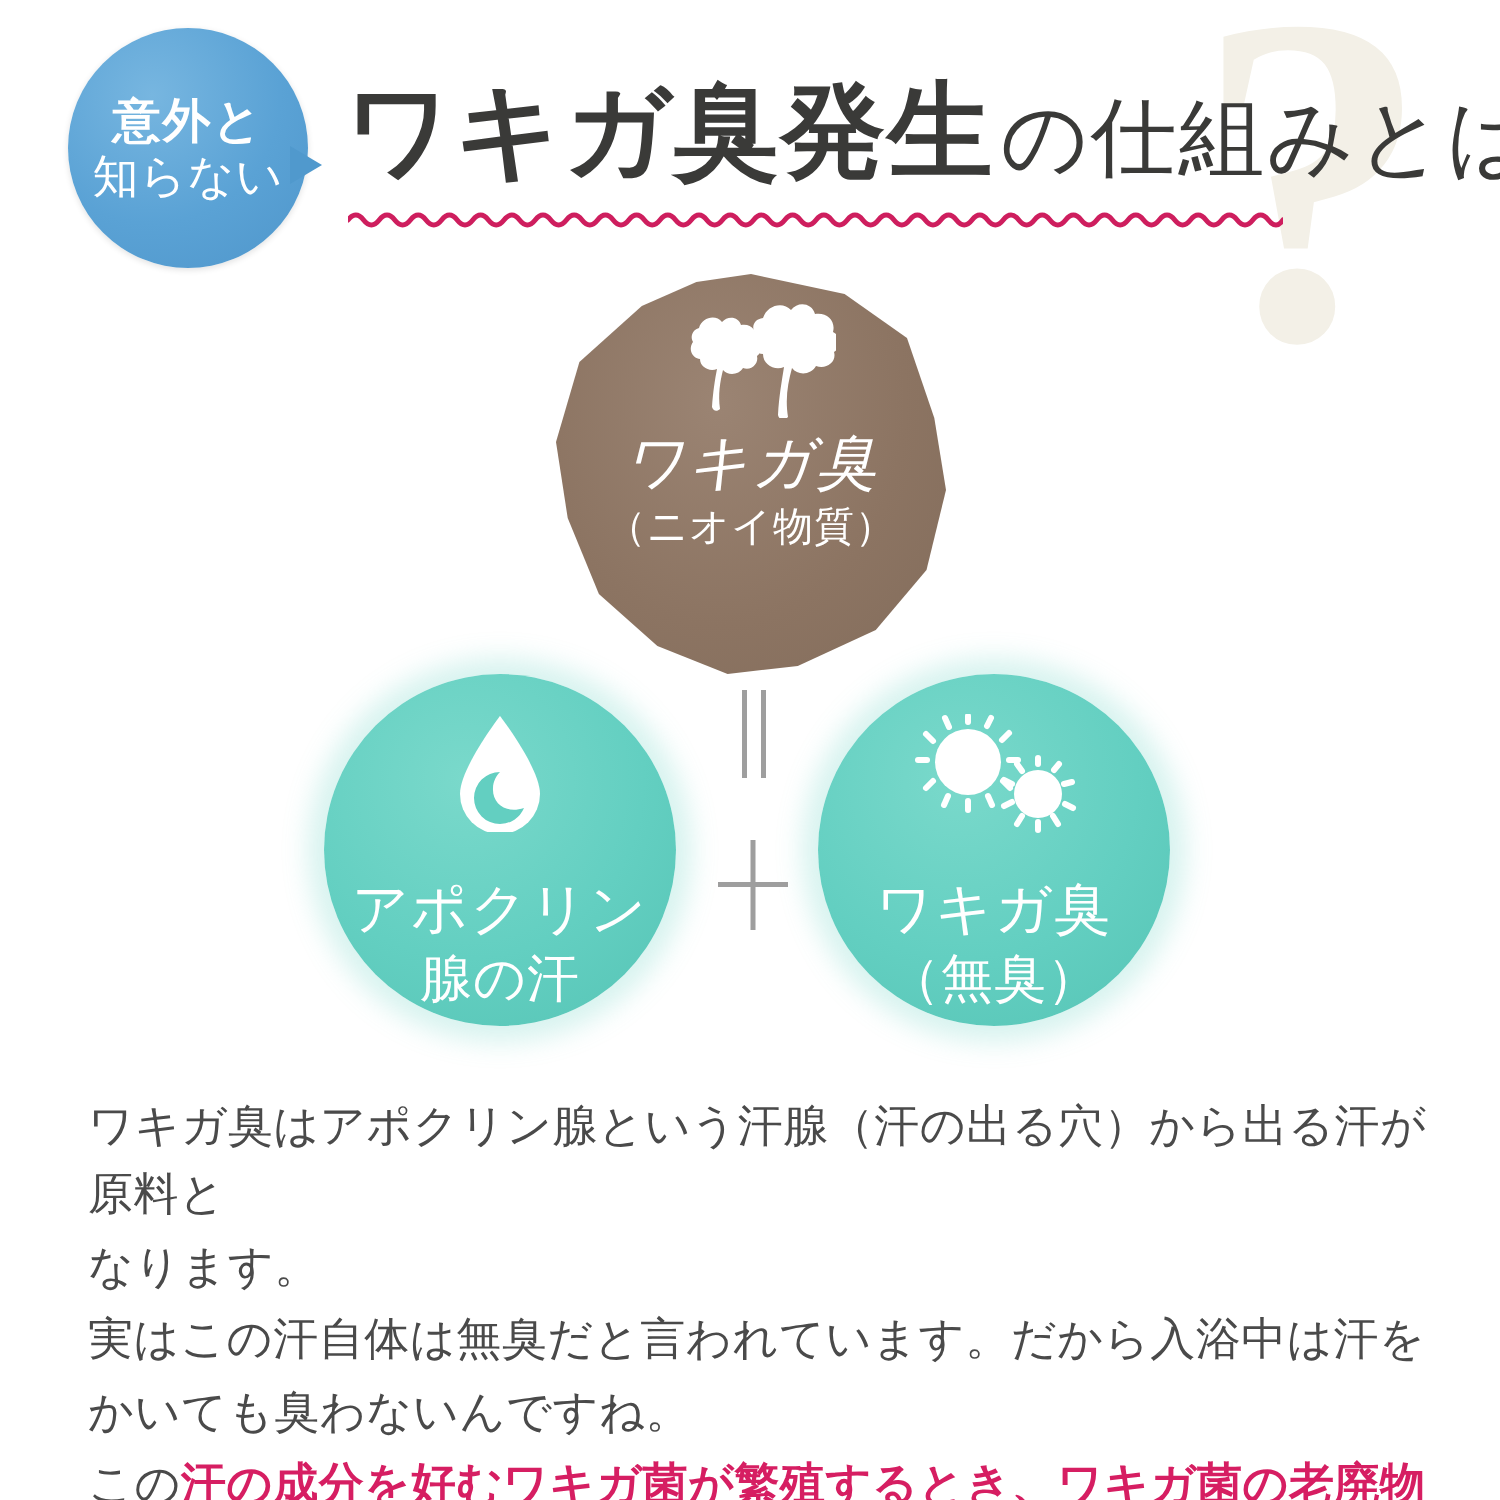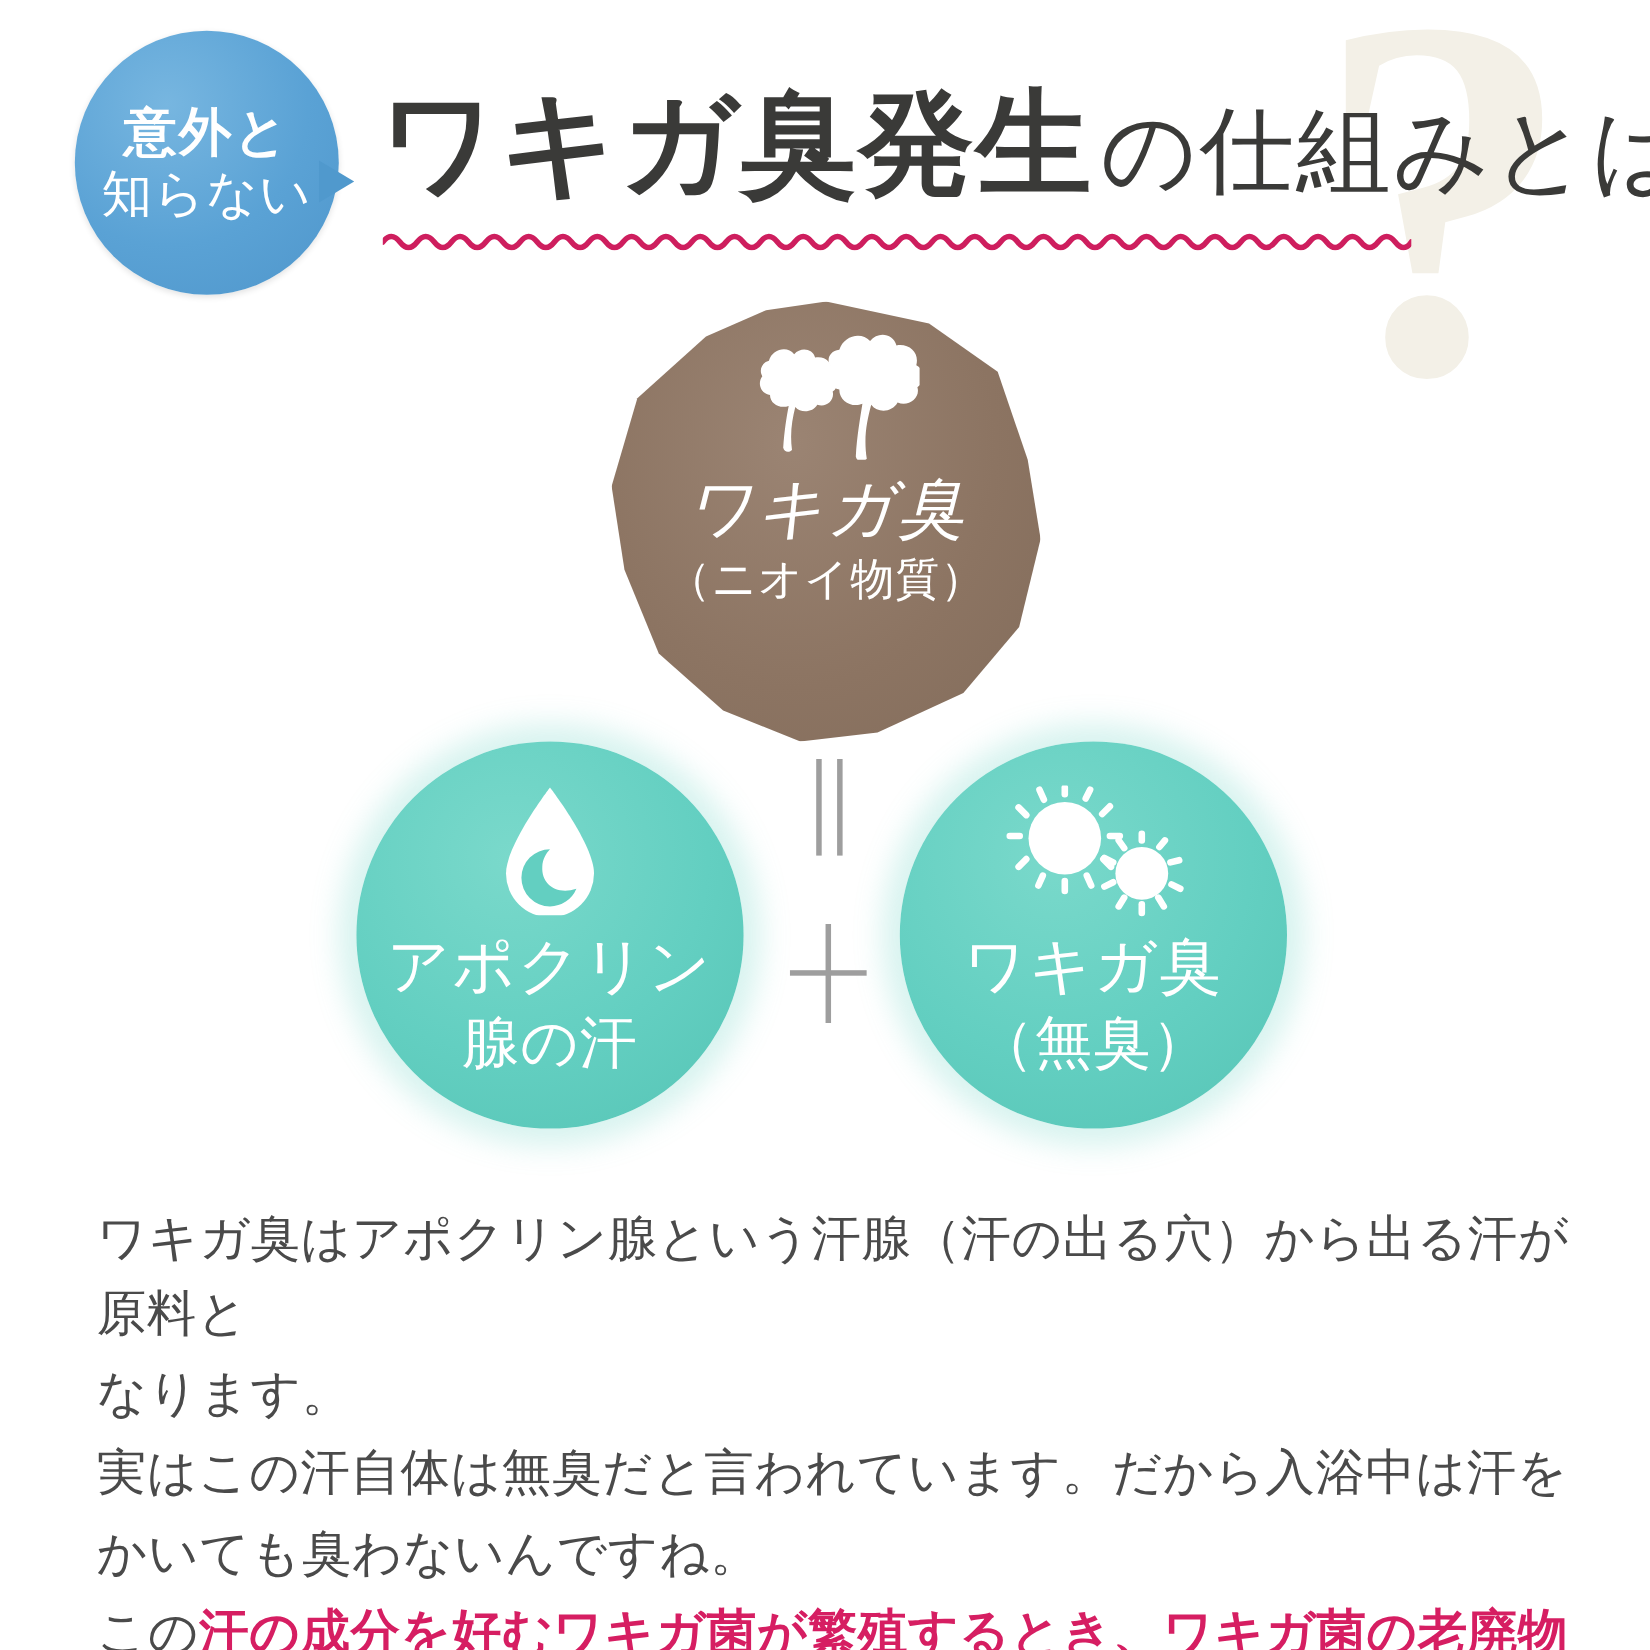--- a/index.html
+++ b/index.html
@@ -101,21 +101,21 @@
   .teal-node{
     position:absolute;width:352px;height:352px;border-radius:50%;
     background:radial-gradient(circle at 40% 30%, #7ad9cb 0%, #63cfc1 55%, #56c4b5 100%);
     box-shadow:0 0 26px 16px rgba(99,207,193,.26);
     display:flex;flex-direction:column;align-items:center;justify-content:flex-start;
     padding-top:40px;box-sizing:border-box;
     filter:blur(0.3px);
   }
   .teal-left{left:324px;top:424px;}
   .teal-right{left:818px;top:424px;}
-  .teal-label-main{font-size:56px;letter-spacing:2px;}
+  .teal-label-main{font-size:56px;letter-spacing:2px;margin-top:30px;}
   .teal-label-sub{font-size:52px;letter-spacing:1px;margin-top:6px;}
   .drop-icon{width:92px;height:118px;display:block;margin-bottom:14px;}
   .germ-icon{width:172px;height:120px;display:block;margin-bottom:12px;}
 
   
   .op{position:absolute;z-index:4;}
   .op-equals{left:736px;top:440px;}
   .op-plus{left:718px;top:590px;}
 
   

